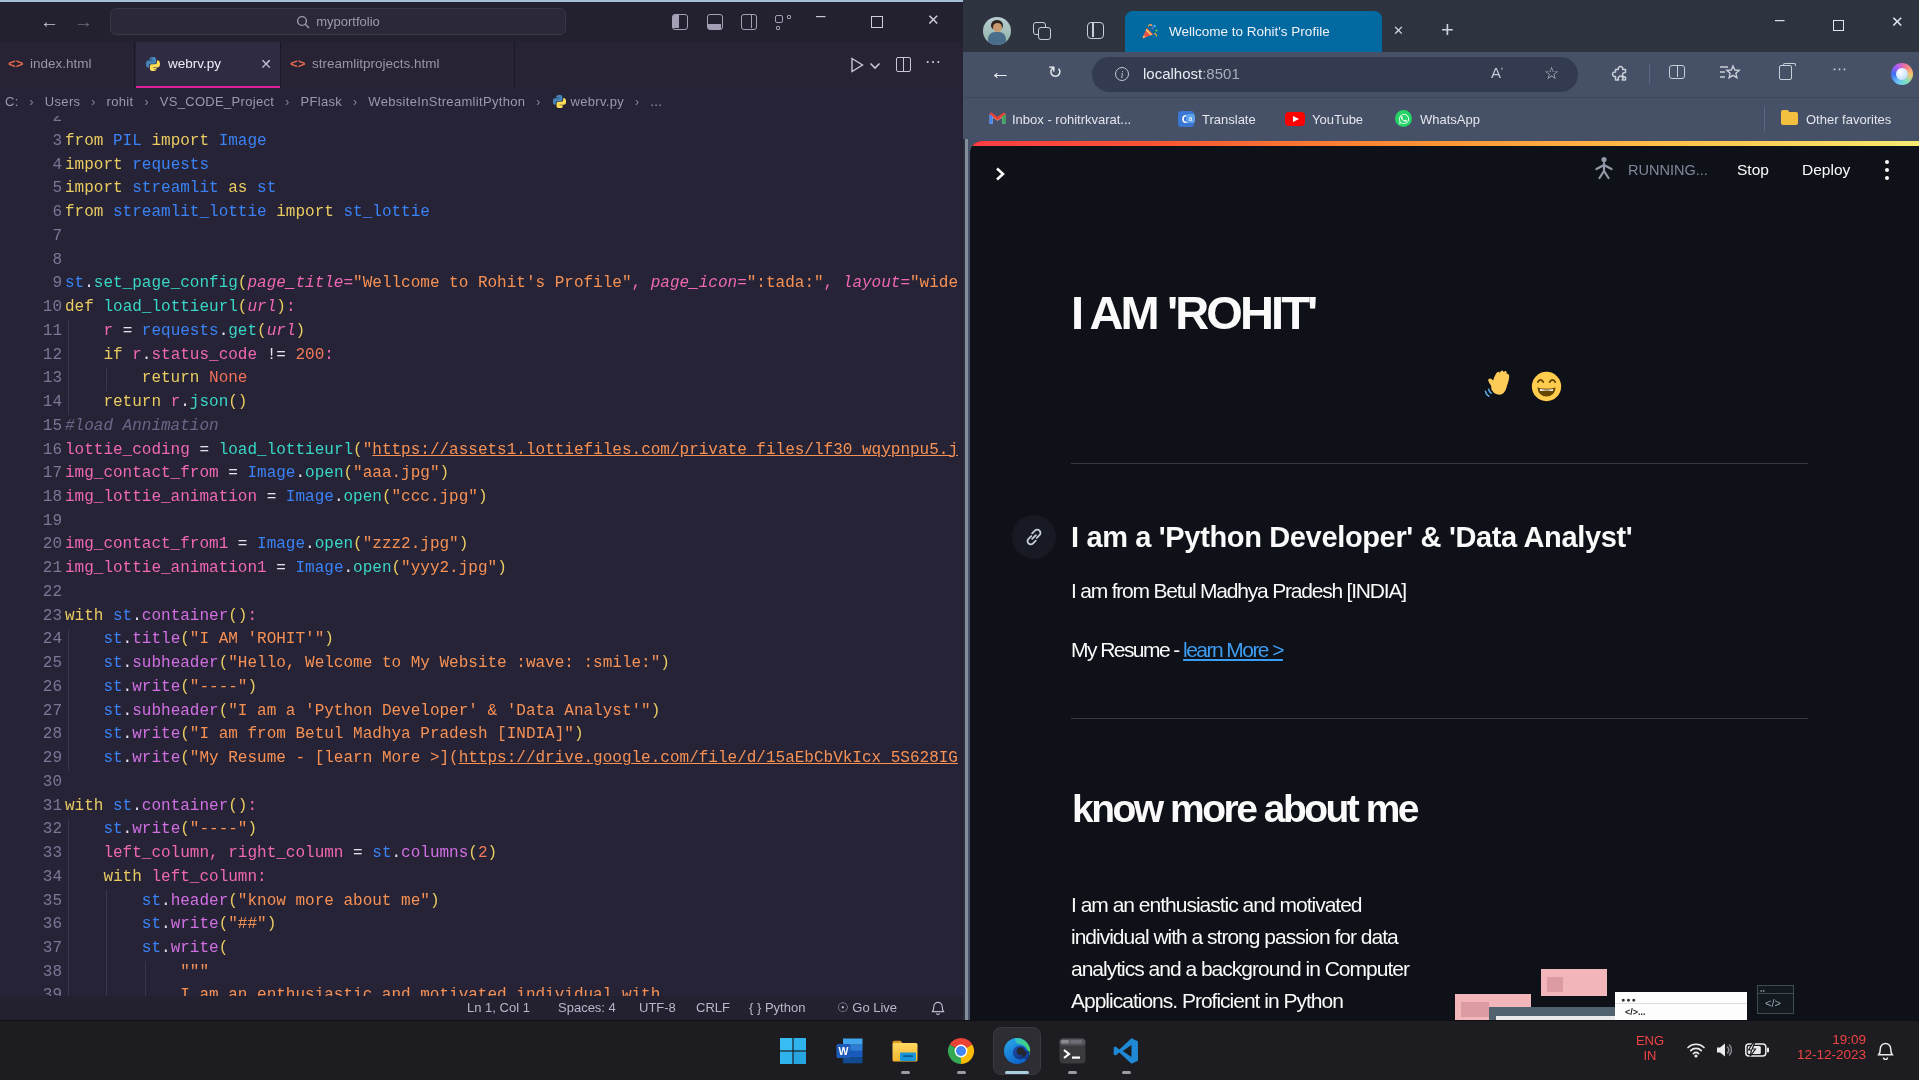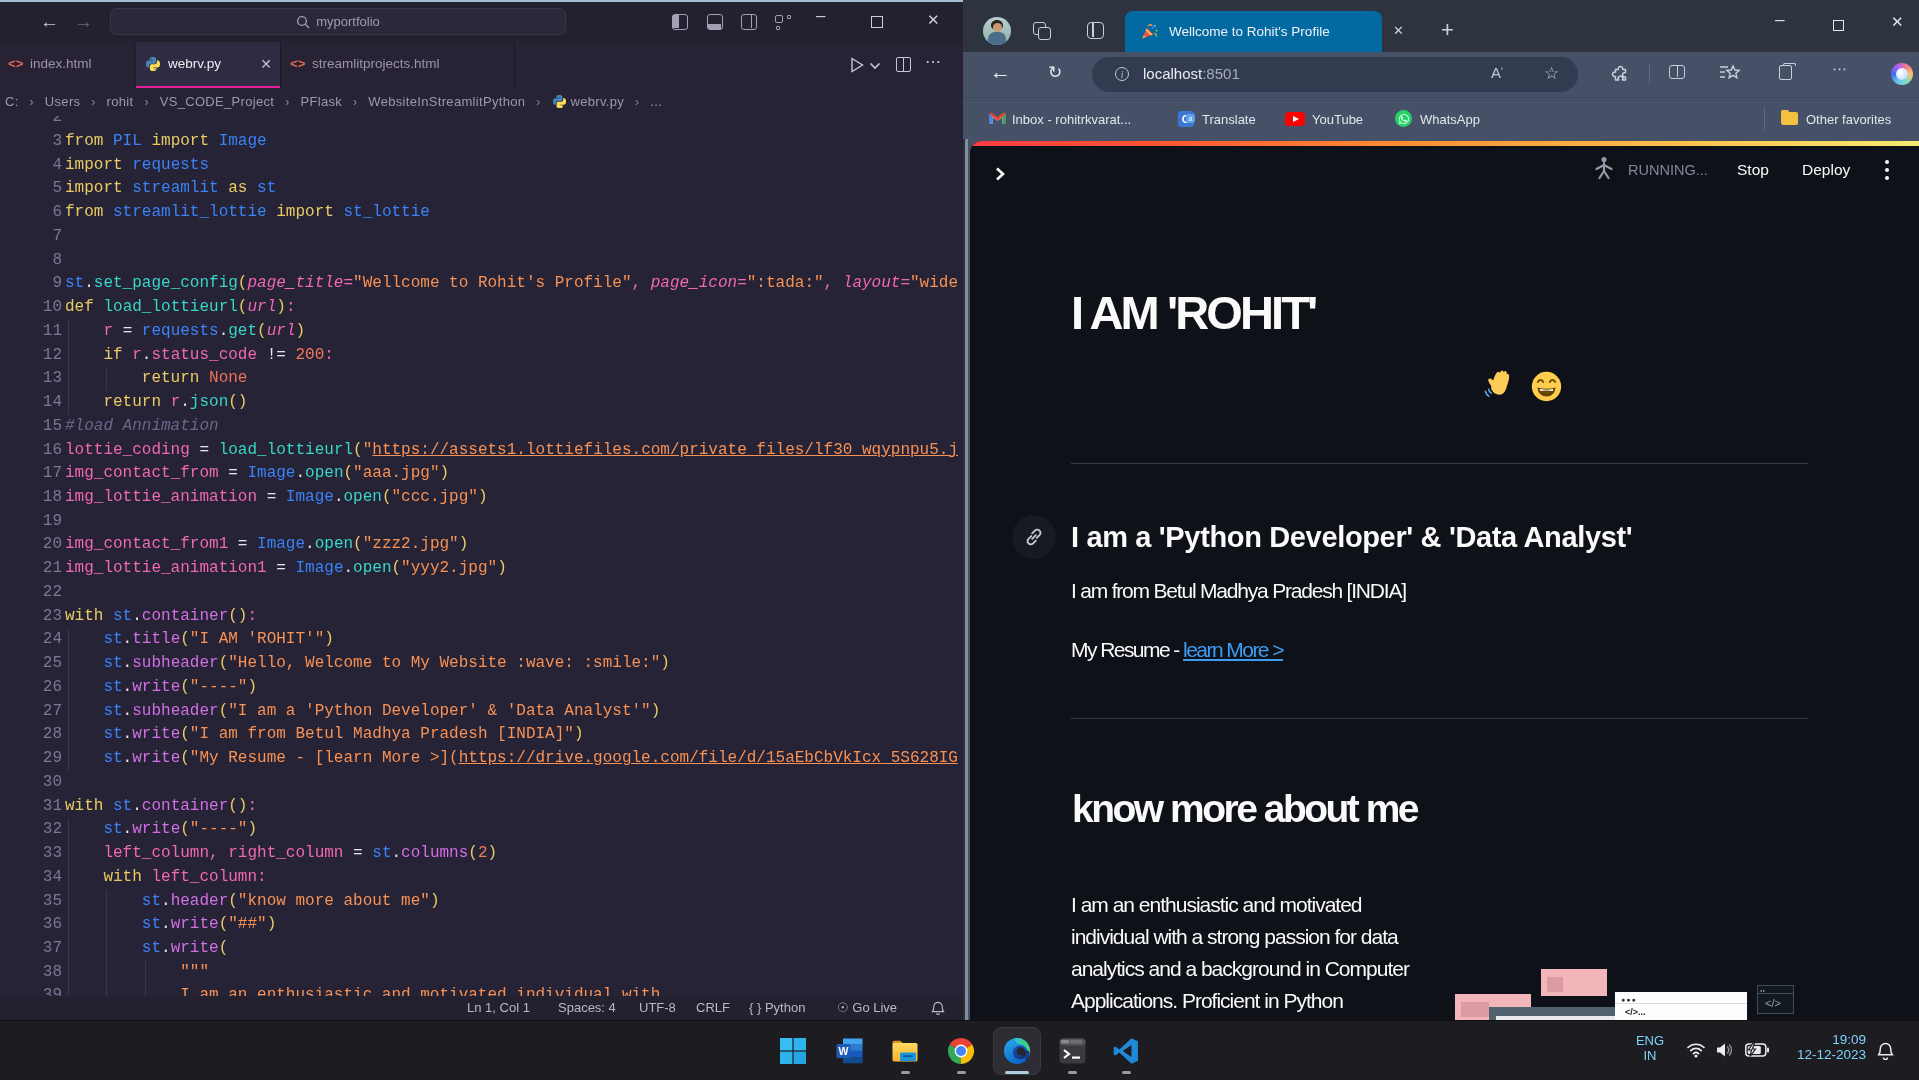--- a/index.html
+++ b/index.html
@@ -48,21 +48,21 @@
   
   #e-app { position:absolute; left:0; top:139px; width:956px; height:881px; background:#465066; overflow:hidden; }
   #e-appin { position:absolute; left:7px; top:2px; width:949px; height:879px; background:#0e1117; border-radius:12px 0 0 0; overflow:hidden; }
   #e-grad { position:absolute; left:0; top:0; width:949px; height:5px; background:linear-gradient(90deg,#fb3c44,#fc5633 20%,#fe8c33 45%,#ffc24b 75%,#f6ea70 100%); }
   .st-h1 { position:absolute; color:#fafafa; font-weight:700; white-space:nowrap; }
   .st-body { position:absolute; color:#fafafa; white-space:nowrap; }
   .st-hr { position:absolute; left:101px; width:737px; height:1px; background:#373943; }
   
   #taskbar { position:absolute; left:0; top:1020px; width:1919px; height:60px; background:#1d1c21; border-top:1px solid #101013; }
   .tb-pill { position:absolute; top:50px; height:3px; border-radius:2px; background:#9b9ba3; }
-  .tray { position:absolute; color:#7dd3fc; font-size:13px; text-align:center; }
+  .tray { position:absolute; color:#ef4444; font-size:13px; text-align:center; }
 </style>
 </head>
 <body>
 <div id="vscode">
 <div id="vs-topline"></div>
 <div id="vs-title">
 <span class="vs-arrow" style="left:40px">←</span>
 <span class="vs-arrow" style="left:74px;color:#6e6880">→</span>
 <div id="vs-search"><svg style="vertical-align:-3px;margin-right:6px" width="14" height="14" viewBox="0 0 14 14">
           <circle cx="6" cy="6" r="4.4" fill="none" stroke="#a09aad" stroke-width="1.4"></circle>

